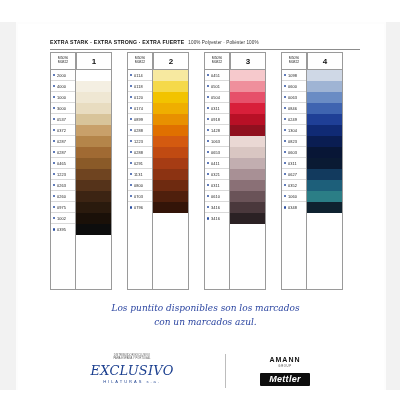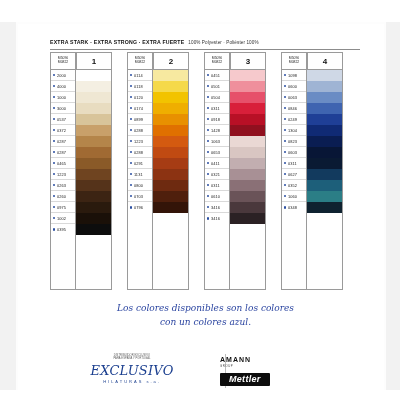--- a/index.html
+++ b/index.html
@@ -122,21 +122,21 @@
     font-size:2.6px;color:#555;line-height:1.3;letter-spacing:.1px;
   }
   .logo-left .brand{
     font-family:"DejaVu Serif", serif;font-style:italic;
     font-size:13px;color:#1b3f8f;margin-top:2px;letter-spacing:.2px;
   }
   .logo-left .sub{
     font-size:4px;color:#1b3f8f;letter-spacing:2px;margin-top:1px;
   }
   .logo-right{
-    position:absolute;right:10px;top:2px;width:130px;text-align:left;
+    position:absolute;right:10px;top:2px;width:130px;text-align:center;
   }
   .logo-right .amann{
     font-size:7px;color:#111;font-weight:bold;letter-spacing:1px;
   }
   .logo-right .amann-sub{
     font-size:2.8px;color:#444;letter-spacing:.6px;margin-top:1px;
   }
   .logo-right .mettler{
     margin-top:3px;display:inline-block;
     background:#0d0d0d;color:#ffffff;
@@ -483,22 +483,22 @@
             <div class="srow" style="background: rgb(10, 26, 51);"></div>
             <div class="srow" style="background: rgb(18, 58, 94);"></div>
             <div class="srow" style="background: rgb(29, 95, 122);"></div>
             <div class="srow" style="background: rgb(43, 126, 134);"></div>
             <div class="srow" style="background: rgb(15, 34, 48);"></div>
           </div>
         </div>
       </div>
 
     <div class="caption">
-      <div class="l1">Los colores disponibles son los colores</div>
-      <div class="l2">con un colores azul.</div>
+      <div class="l1">Los puntito disponibles son los marcados</div>
+      <div class="l2">con un marcados azul.</div>
     </div>
 
     <div class="footer">
       <div class="logo-left">
         <div class="tiny">DISTRIBUIDOR EXCLUSIVO</div>
         <div class="tiny">PARA ESPAÑA Y PORTUGAL</div>
         <div class="brand">EXCLUSIVO</div>
         <div class="sub">HILATURAS s.a.</div>
       </div>
       <div class="sep-v"></div>

